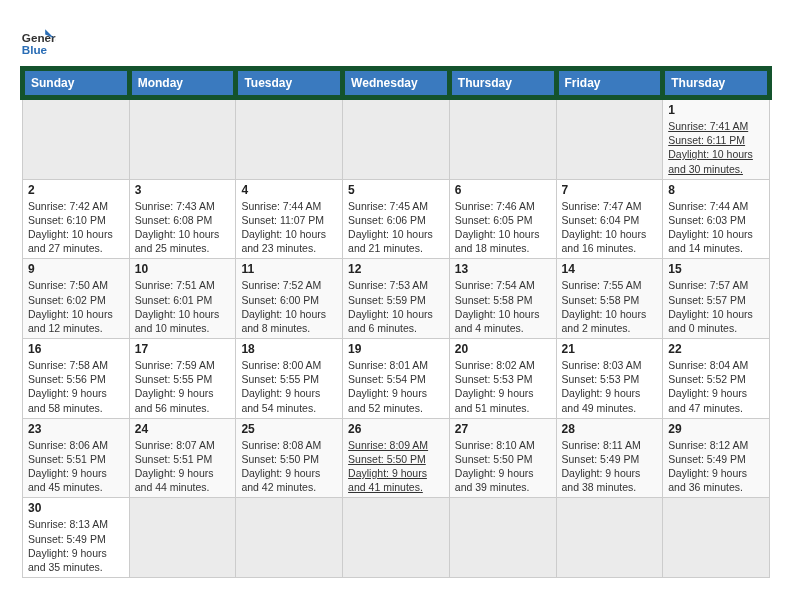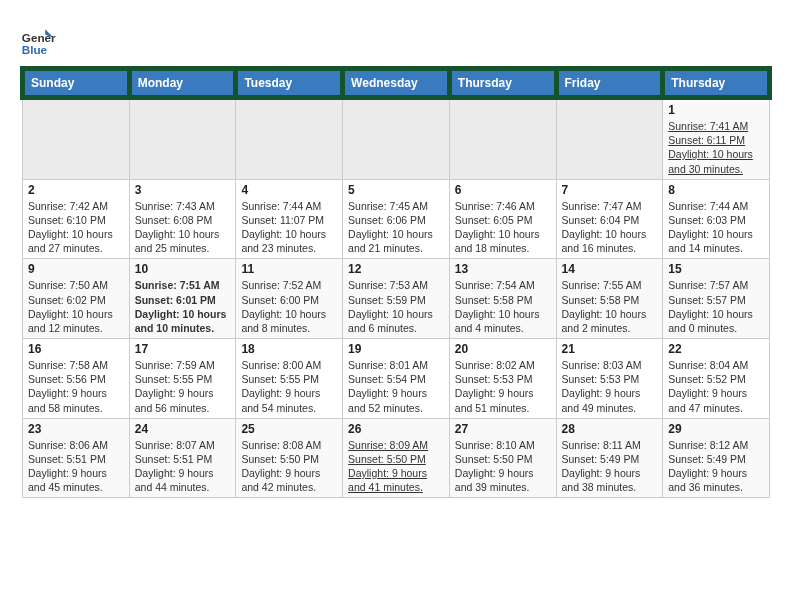--- a/index.html
+++ b/index.html
@@ -190,21 +190,21 @@
       <tr class="week-row-3">
         <td>
           <span class="day-number">9</span>
           <div class="day-info" style="white-space: pre-line;">Sunrise: 7:50 AM
 Sunset: 6:02 PM
 Daylight: 10 hours
 and 12 minutes.</div>
         </td>
         <td>
           <span class="day-number">10</span>
-          <div class="day-info" style="white-space: pre-line; font-weight: bold;">Sunrise: 7:51 AM
+          <div class="day-info" style="white-space: pre-line;">Sunrise: 7:51 AM
 Sunset: 6:01 PM
 Daylight: 10 hours
 and 10 minutes.</div>
         </td>
         <td>
           <span class="day-number">11</span>
           <div class="day-info" style="white-space: pre-line;">Sunrise: 7:52 AM
 Sunset: 6:00 PM
 Daylight: 10 hours
 and 8 minutes.</div>
@@ -332,15 +332,30 @@
 Daylight: 9 hours
 and 38 minutes.</div>
         </td>
         <td>
           <span class="day-number">29</span>
           <div class="day-info" style="white-space: pre-line;">Sunrise: 8:12 AM
 Sunset: 5:49 PM
 Daylight: 9 hours
 and 36 minutes.</div>
         </td>
+      </tr>
+      <tr class="week-row-6">
+        <td>
+          <span class="day-number">30</span>
+          <div class="day-info" style="white-space: pre-line;">Sunrise: 8:13 AM
+Sunset: 5:49 PM
+Daylight: 9 hours
+and 35 minutes.</div>
+        </td>
+        <td class="empty"></td>
+        <td class="empty"></td>
+        <td class="empty"></td>
+        <td class="empty"></td>
+        <td class="empty"></td>
+        <td class="empty"></td>
       </tr>
     </tbody>
 </table>
 
 </body></html>

